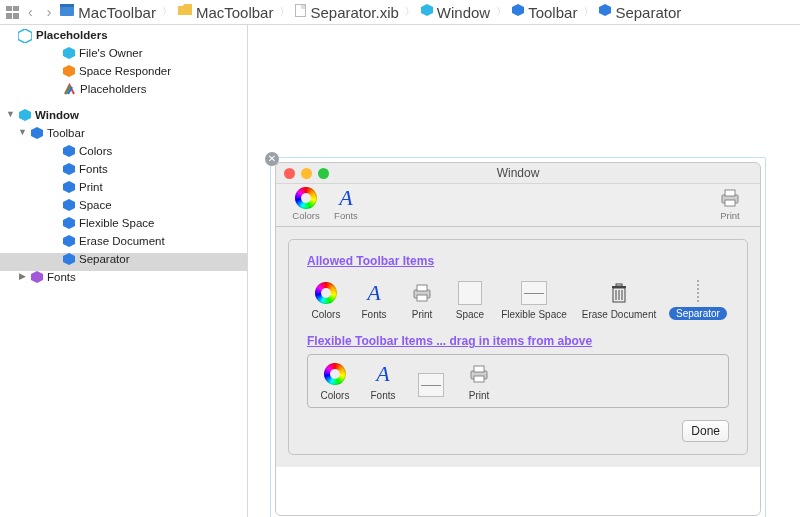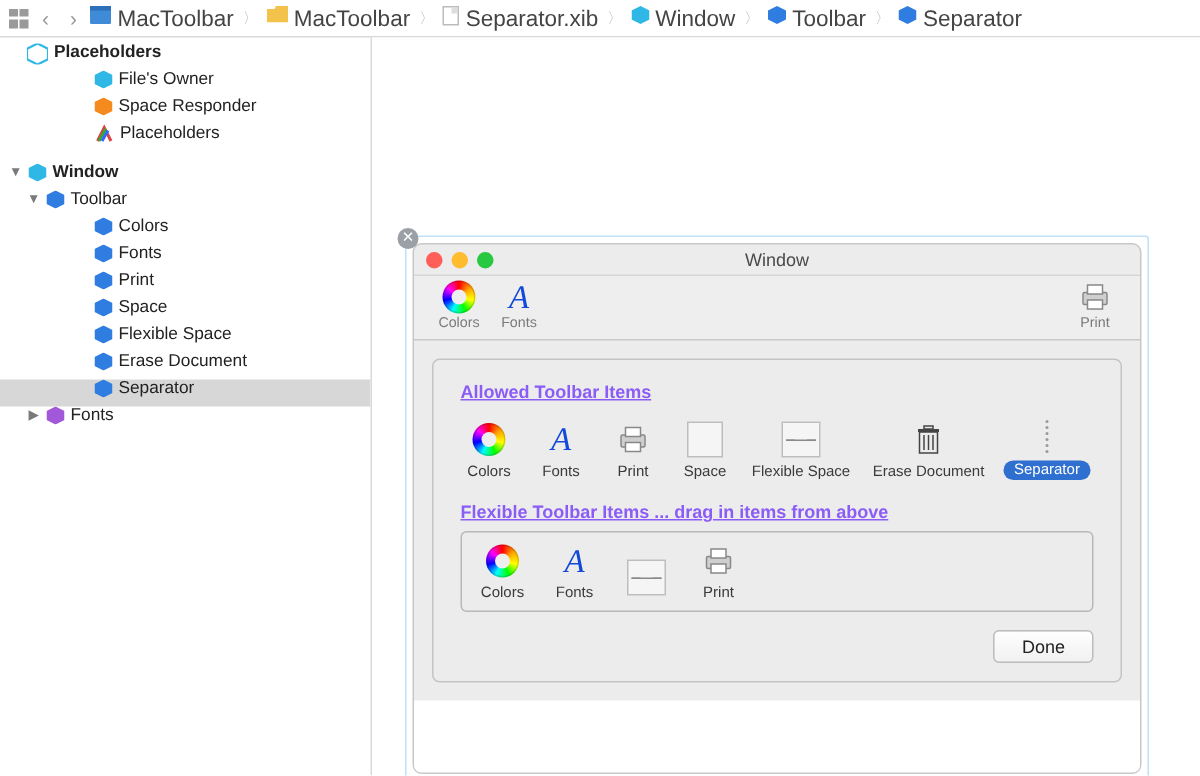--- a/index.html
+++ b/index.html
@@ -62,21 +62,21 @@
   .space-box { width: 24px; height: 24px; border: 1px solid #bdbdbd; background: #f5f5f5; }
   .flex-box { width: 38px; height: 24px; border: 1px solid #bdbdbd; background: #f5f5f5; position: relative; }
   .flex-box::before, .flex-box::after { content:""; position:absolute; top:50%; width:6px; height:1px; background:#8a8a8a; }
   .flex-box::before { left:2px; } .flex-box::after { right:2px; }
   .flex-box .h { position:absolute; left:2px; right:2px; top:50%; height:1px; background:#8a8a8a; }
   .sep-dots { display:flex; flex-direction:column; gap:2px; }
   .sep-dots span { width:2px; height:2px; background:#9a9a9a; border-radius:50%; }
 
   .default-box { border: 1px solid #b8b8b8; border-radius: 4px; padding: 6px 8px; display: flex; gap: 10px; align-items: flex-end; margin-bottom: 12px; }
   .done-row { display:flex; justify-content:flex-end; }
-  .done-btn { background: linear-gradient(#fefefe,#f1f1f1); border:1px solid #bcbcbc; border-radius:4px; padding: 3px 18px; font-size:12px; color:#222; }
+  .done-btn { background: linear-gradient(#fefefe,#f1f1f1); border:1px solid #bcbcbc; border-radius:4px; padding: 3px 8px; font-size:12px; color:#222; }
 
   .blank-area { height: 48px; background:#fff; }
 
   
   .colorwheel { width: 22px; height: 22px; border-radius:50%; background: conic-gradient(red,orange,yellow,lime,cyan,blue,magenta,red); box-shadow: inset 0 0 0 1px rgba(0,0,0,.15); position:relative; }
   .colorwheel::after { content:""; position:absolute; inset:6px; border-radius:50%; background:#eee; }
   .fonts-A { font-family: Georgia, 'Times New Roman', serif; font-style: italic; font-size: 22px; color: #1349d8; line-height: 1; }
   svg { display:block; }
   .proj-icon { width:14px; height:12px; }
   .folder-icon { width:14px; height:11px; }

